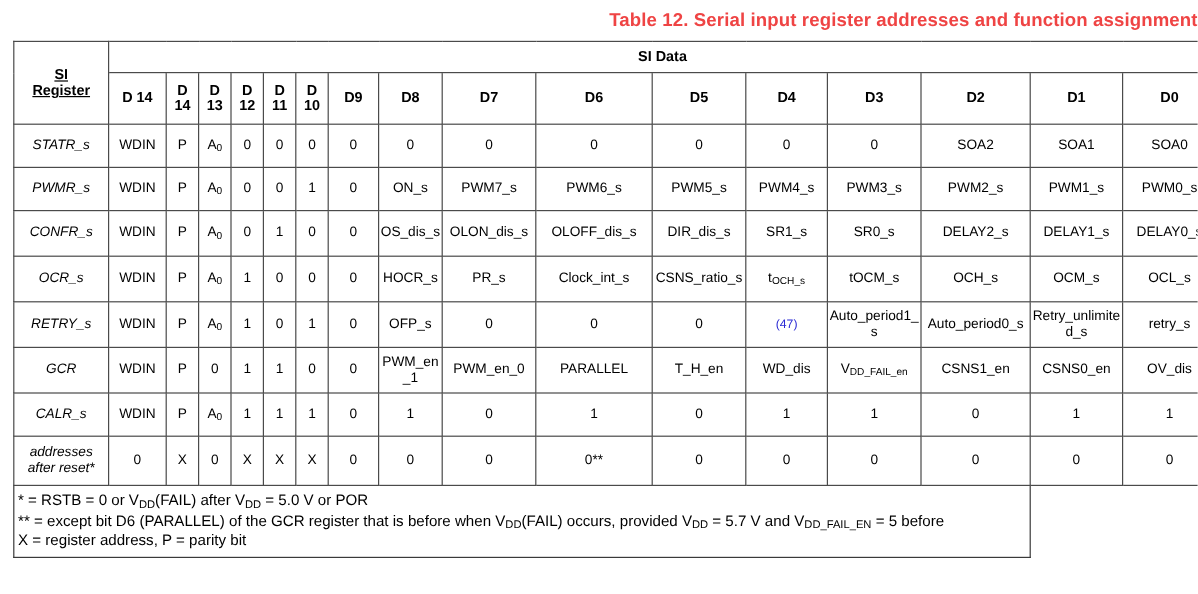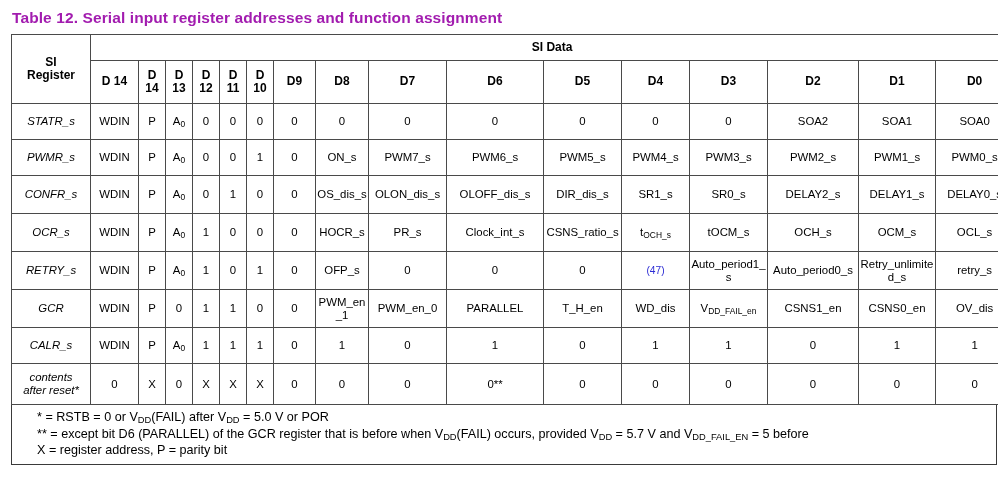--- a/index.html
+++ b/index.html
@@ -19,23 +19,24 @@
     position: relative;
     width: 998px;
     height: 495px;
     box-sizing: border-box;
     padding: 0;
   }
 
   .title {
     font-size: 15.5px;
     font-weight: bold;
-    color: #a21caf;
+    color: #ef4444;
     padding: 9px 0 7px 12px;
     letter-spacing: 0.1px;
+    text-align: right;
   }
 
   table.reg {
     border-collapse: collapse;
     table-layout: fixed;
     width: 986px;
     margin-left: 11px;
     border: 1.6px solid #3a3a3a;
   }
 
@@ -53,20 +54,21 @@
   }
 
   table.reg th {
     font-weight: bold;
     font-size: 12px;
   }
 
   th.sireg {
     font-size: 12.4px;
     line-height: 1.25;
+    text-decoration: underline;
   }
 
   th.sidata {
     text-align: left;
     padding-left: 9px;
     font-size: 12.6px;
   }
 
   tr.hrow1 th { height: 23px; }
   tr.hrow2 th { height: 40px; }
@@ -87,25 +89,25 @@
   }
 
   sub {
     font-size: 0.74em;
     vertical-align: -0.22em;
     line-height: 0;
   }
 
   .notes {
     margin-left: 11px;
-    width: 986px;
+    width: 848px;
     box-sizing: border-box;
     border: 1.6px solid #3a3a3a;
     border-top: none;
-    padding: 4px 7px 5px 25px;
+    padding: 4px 7px 5px 3px;
   }
   .notes div {
     font-size: 12.6px;
     line-height: 1.33;
     white-space: nowrap;
   }
 </style>
 </head>
 <body>
 
@@ -297,21 +299,21 @@
         <td>0</td>
         <td>1</td>
         <td>1</td>
         <td>0</td>
         <td>1</td>
         <td>1</td>
       </tr>
 
       <tr class="reset">
         <td class="rowhdr">
-          <span>contents</span><br>
+          <span>addresses</span><br>
           <span>after reset*</span>
         </td>
         <td>0</td>
         <td>X</td>
         <td>0</td>
         <td>X</td>
         <td>X</td>
         <td>X</td>
         <td>0</td>
         <td>0</td>

